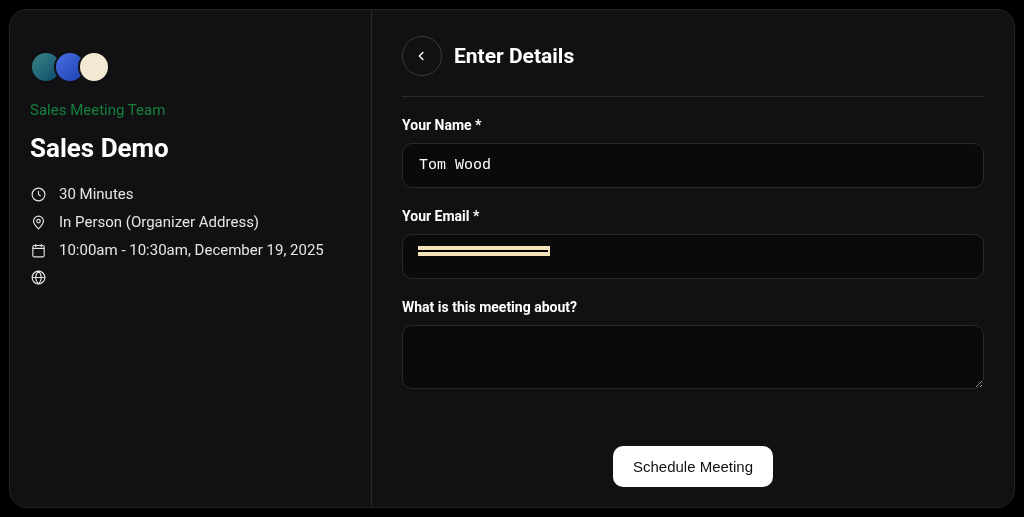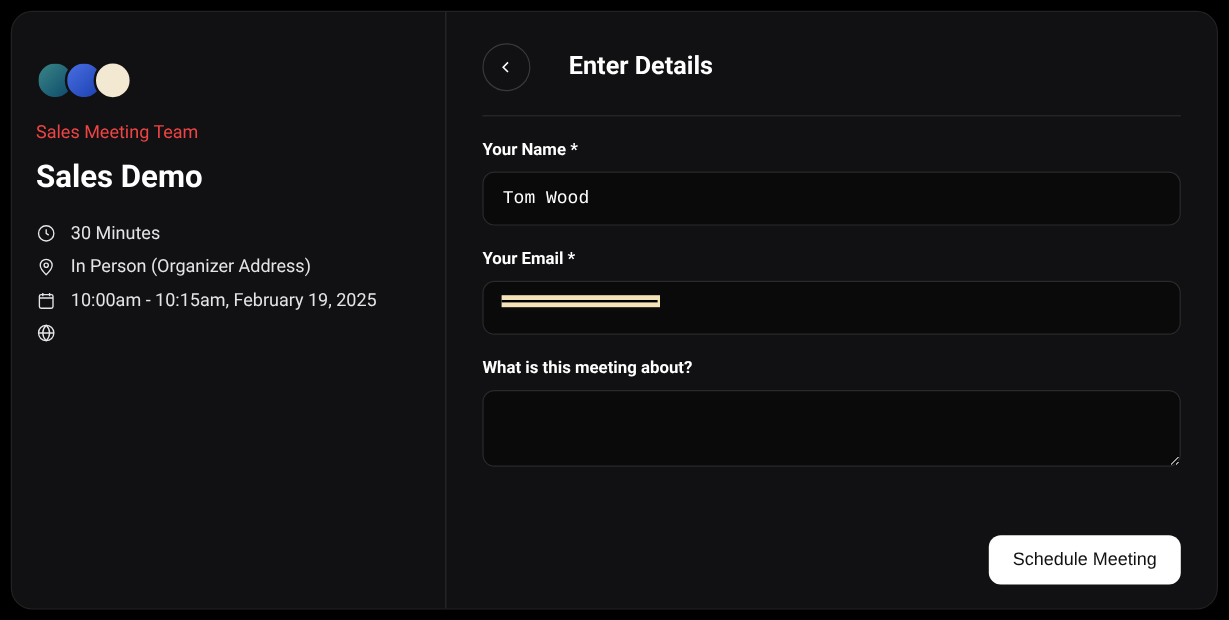--- a/index.html
+++ b/index.html
@@ -38,21 +38,21 @@
     align-items: center;
     justify-content: center;
     font-size: 12px;
     font-weight: 600;
   }
   .avatar.a1 { background: linear-gradient(135deg,#3b8686,#0b486b); color:#fff; }
   .avatar.a2 { background: linear-gradient(135deg,#4a6fe3,#1a3fae); color:#fff; }
   .avatar.a3 { background: #f3e8d2; color:#555; }
   .team-name {
     font-size: 15px;
-    color: #ef4444;
+    color: #15803d;
     margin-bottom: 14px;
   }
   .event-title {
     font-size: 26px;
     font-weight: 700;
     margin-bottom: 22px;
   }
   .detail-row {
     display: flex;
     align-items: center;
@@ -71,21 +71,21 @@
   .right-panel {
     flex: 1;
     padding: 26px 30px 20px 30px;
     position: relative;
     display: flex;
     flex-direction: column;
   }
   .header-row {
     display: flex;
     align-items: center;
-    gap: 32px;
+    gap: 12px;
     padding-bottom: 20px;
     border-bottom: 1px solid #2a2a2c;
   }
   .back-btn {
     width: 40px; height: 40px;
     border-radius: 50%;
     border: 1px solid #3a3a3c;
     background: transparent;
     display: flex;
     align-items: center;
@@ -130,21 +130,21 @@
     position: absolute;
     pointer-events: none;
   }
   .redacted-bar {
     background: #f4e2b8;
     position: absolute;
   }
   .footer-row {
     margin-top: auto;
     display: flex;
-    justify-content: flex-end;
+    justify-content: center;
     text-decoration: underline;
   }
   .schedule-btn {
     background: #fff;
     color: #111;
     border: none;
     border-radius: 10px;
     padding: 12px 20px;
     font-size: 15px;
     font-weight: 500;
@@ -177,21 +177,21 @@
           <path d="M12 21s-7-6.5-7-11a7 7 0 0 1 14 0c0 4.5-7 11-7 11z"></path>
           <circle cx="12" cy="10" r="2.5"></circle>
         </svg>
       <span>In Person (Organizer Address)</span>
     </div>
     <div class="detail-row">
       <svg viewBox="0 0 24 24">
           <rect x="4" y="5" width="16" height="16" rx="2"></rect>
           <path d="M4 9h16M8 3v4M16 3v4"></path>
         </svg>
-      <span>10:00am - 10:15am, February 19, 2025</span>
+      <span>10:00am - 10:30am, December 19, 2025</span>
     </div>
     <div class="detail-row">
       <svg viewBox="0 0 24 24">
           <circle cx="12" cy="12" r="9"></circle>
           <path d="M3 12h18M12 3c2.5 2.5 4 5.5 4 9s-1.5 6.5-4 9c-2.5-2.5-4-5.5-4-9s1.5-6.5 4-9z"></path>
         </svg>
     </div>
   </div>
 
   <div class="right-panel">

